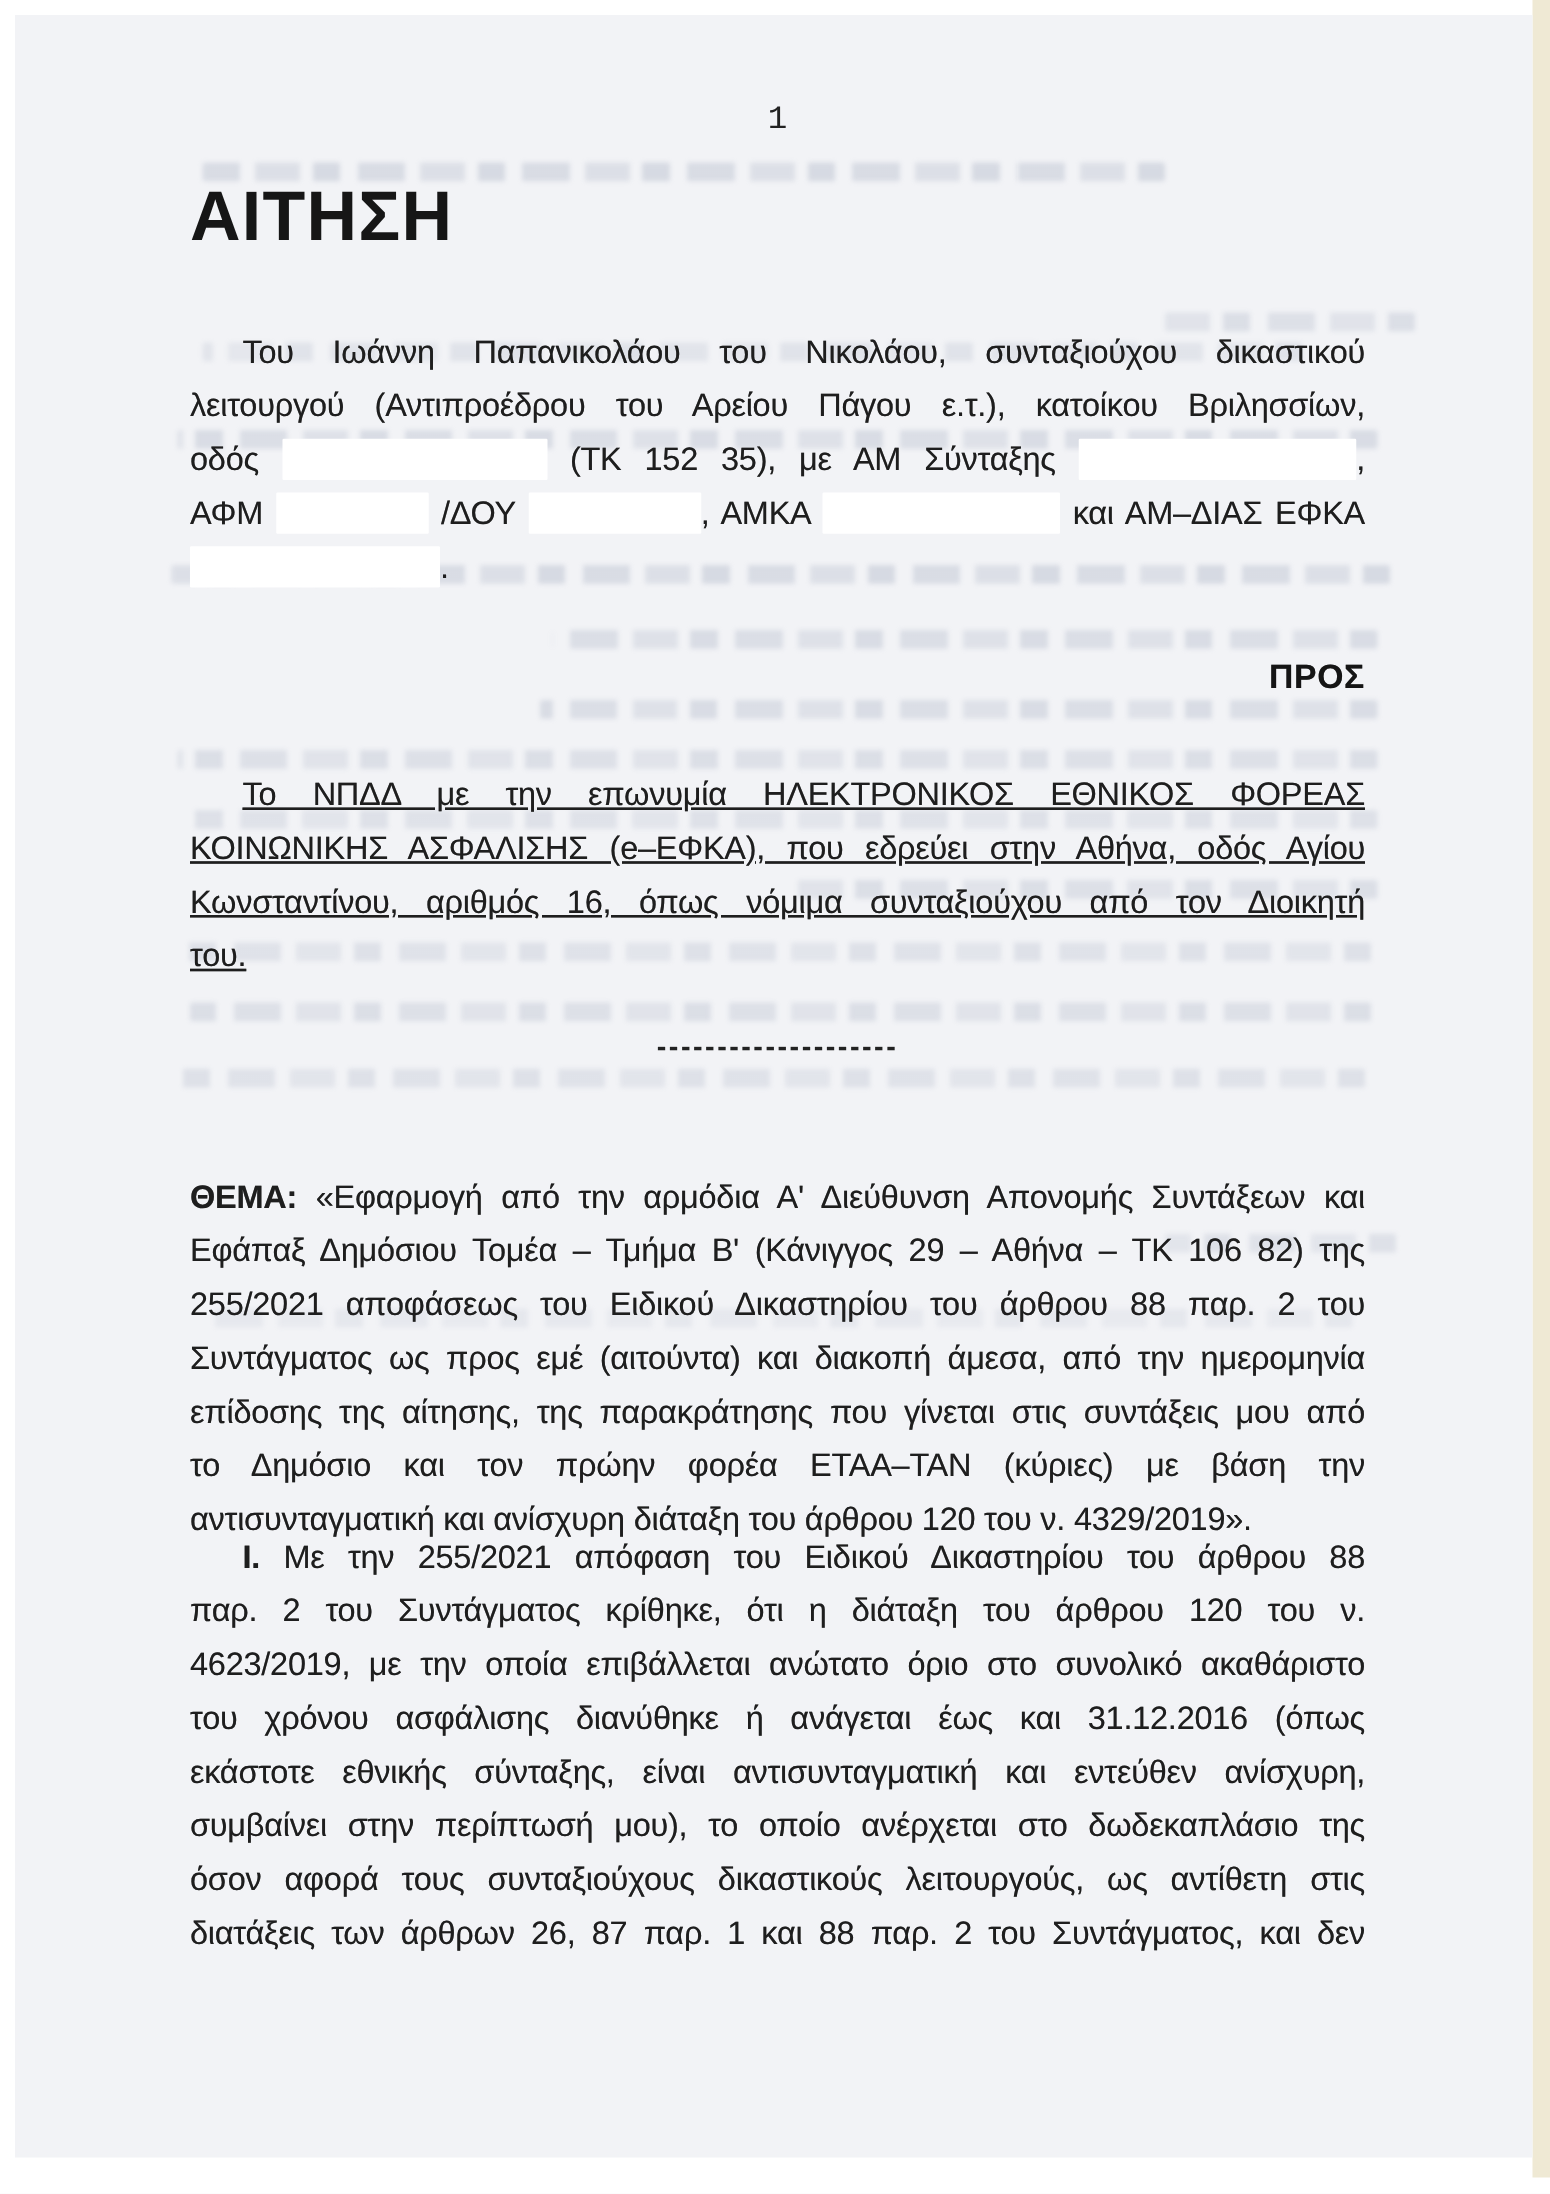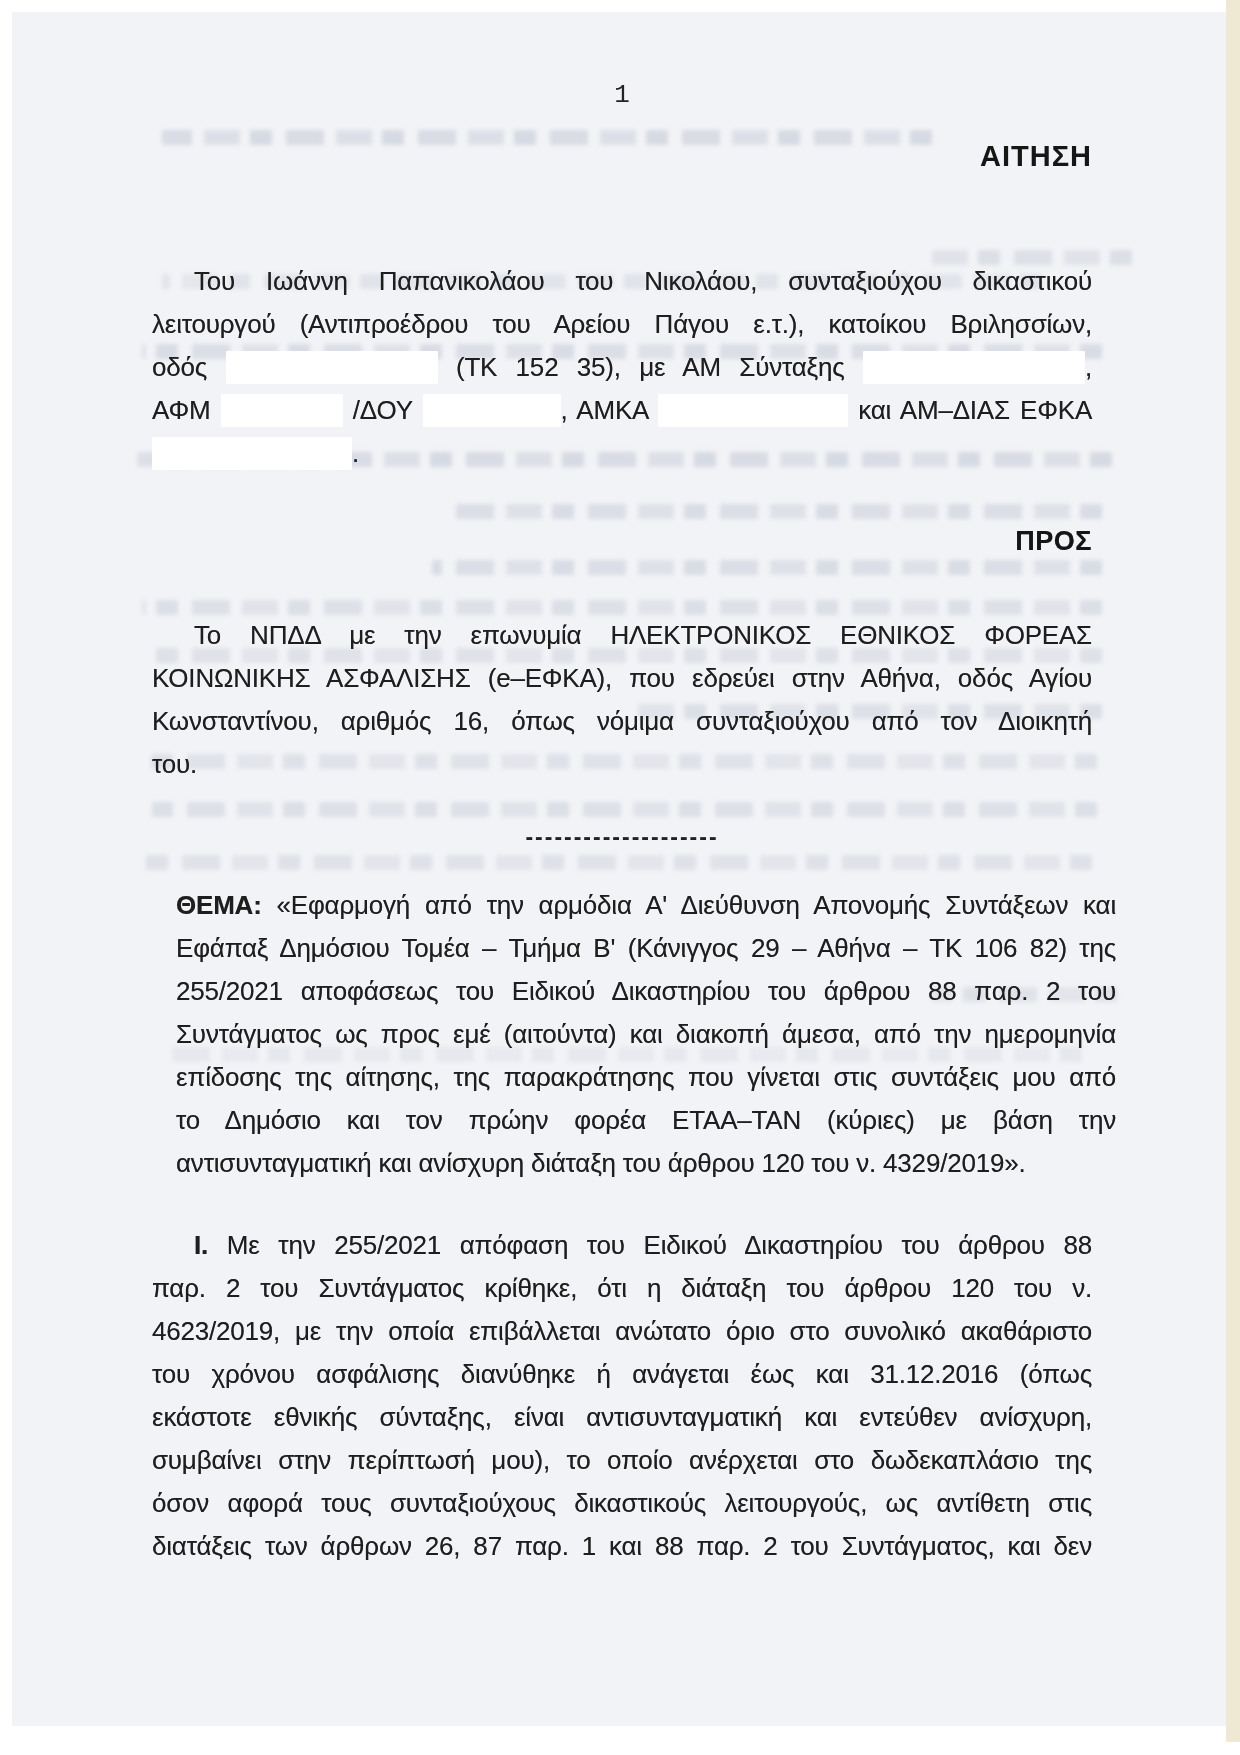--- a/index.html
+++ b/index.html
@@ -30,22 +30,22 @@
     transform:scaleX(-1);
   }
   .content{
     position:absolute;left:140px;top:0;width:940px;height:100%;
   }
   .pagenum{
     position:absolute;top:68px;left:0;width:100%;text-align:center;
     font-family:"Liberation Mono", monospace;font-size:26px;color:#222;
   }
   .doc-title{
-    position:absolute;top:128px;left:0;width:100%;text-align:right;
-    font-size:29px;font-weight:700;letter-spacing:1px;color:#161616;
+    position:absolute;top:128px;left:0;width:100%;text-align:left;
+    font-size:56px;font-weight:700;letter-spacing:1px;color:#161616;
   }
   .para{position:absolute;left:0;width:940px;}
   .line{
     display:block;height:43px;line-height:43px;white-space:nowrap;
     font-size:26px;letter-spacing:-0.2px;
     text-align:justify;text-align-last:justify;
     text-shadow:0 0 .5px rgba(25,25,25,.55);
   }
   .line.lastline{text-align-last:left;}
   .line.indent{padding-left:42px;}
@@ -58,23 +58,23 @@
   .separator{
     position:absolute;left:0;width:940px;text-align:center;
     font-size:23px;font-weight:700;letter-spacing:2px;color:#222;
   }
   .redact{
     display:inline-block;background:#ffffff;height:33px;
     vertical-align:middle;margin-top:-4px;border-radius:1px;
   }
   .p-applicant{top:248px;}
   .h-pros{top:514px;}
-  .p-recipient{top:602px;}
+  .p-recipient{top:602px;text-decoration:underline;}
   .sep{top:812px;}
-  .p-subject{top:872px;margin-left:24px;}
+  .p-subject{top:924px;}
   .p-section1{top:1212px;}
 </style>
 </head>
 <body>
 
 <div class="edge-strip"></div>
 
 <div class="scan-page">
 
   <div class="ghost" style="left:150px;top:118px;width:770px;opacity:.55;"></div>

